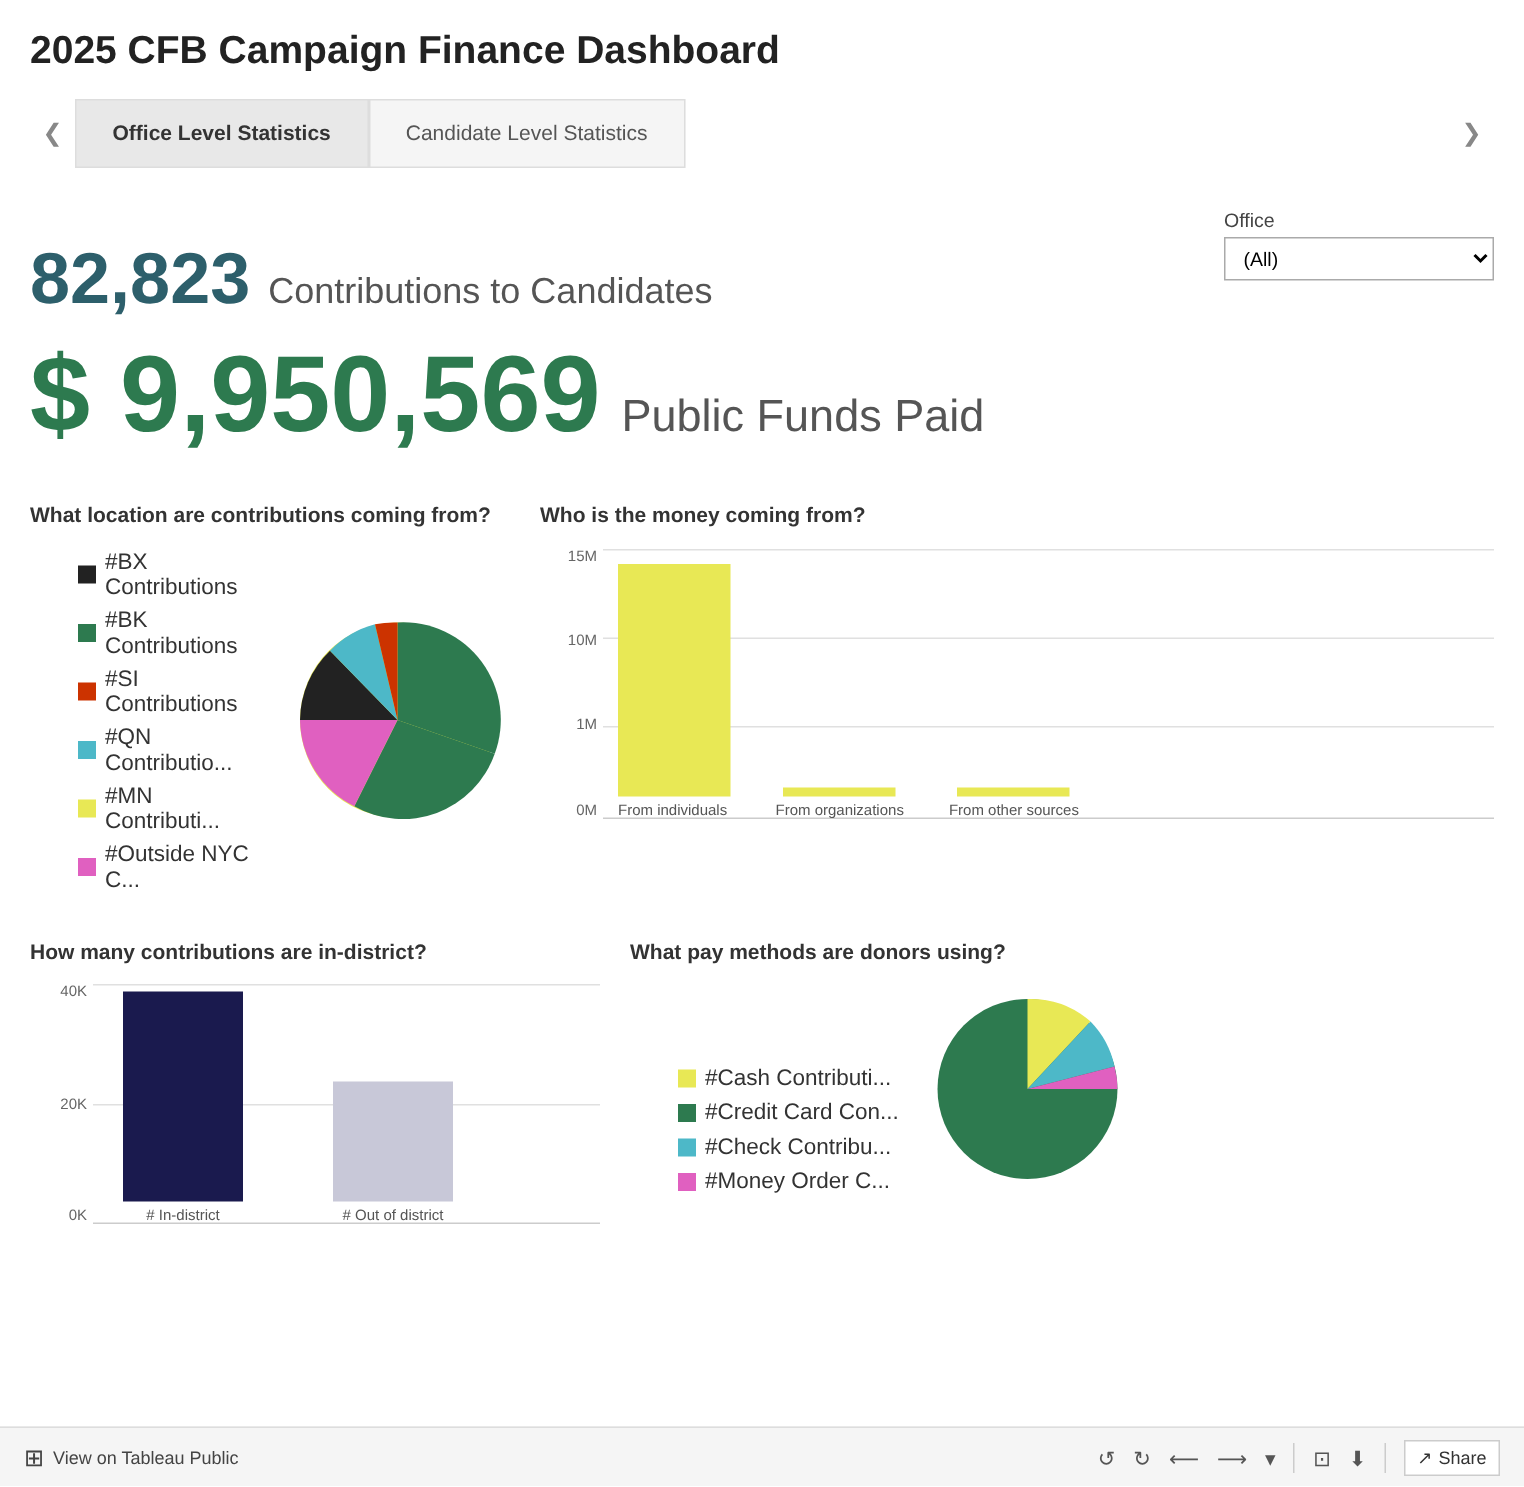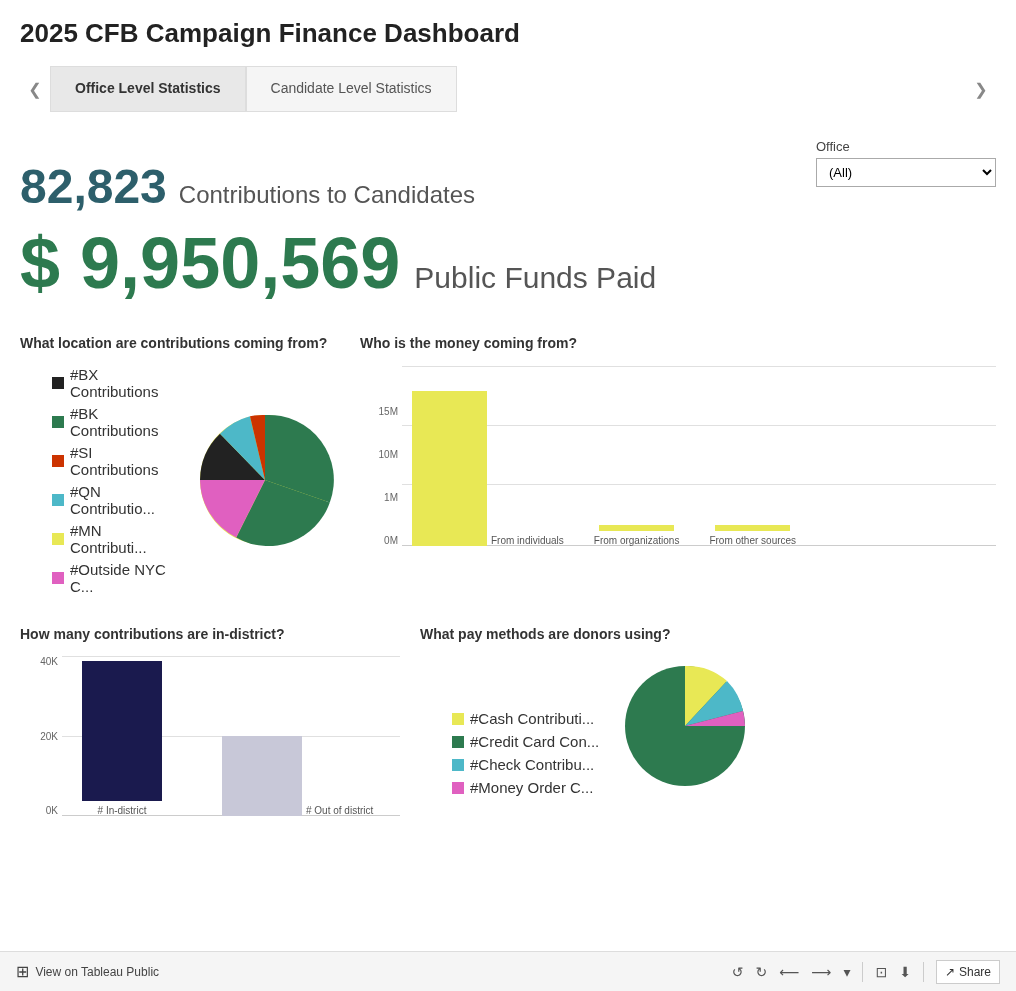--- a/index.html
+++ b/index.html
@@ -351,35 +351,35 @@
 
         </svg>
       </div>
     </div>
 
     <div class="bar-section">
       <div class="chart-title">Who is the money coming from?</div>
       <div style="position:relative; height:200px;">
 
         <div style="position:absolute;left:0;top:0;bottom:20px;display:flex;flex-direction:column;justify-content:space-between;width:38px;">
-          <span style="font-size:10px;color:#666;text-align:right;margin-top:40px;">15M</span>
+          <span style="font-size:10px;color:#666;text-align:right;">15M</span>
           <span style="font-size:10px;color:#666;text-align:right;">10M</span>
           <span style="font-size:10px;color:#666;text-align:right;">1M</span>
           <span style="font-size:10px;color:#666;text-align:right;">0M</span>
         </div>
 
         <div style="position:absolute;left:42px;right:0;top:0;bottom:20px;">
           <div style="position:absolute;top:0%;left:0;right:0;height:1px;background:#e0e0e0;"></div>
           <div style="position:absolute;top:33%;left:0;right:0;height:1px;background:#e0e0e0;"></div>
           <div style="position:absolute;top:66%;left:0;right:0;height:1px;background:#e0e0e0;"></div>
           <div style="position:absolute;bottom:0;left:0;right:0;height:1px;background:#ccc;"></div>
         </div>
 
         <div style="position:absolute;left:42px;right:0;bottom:20px;top:0;display:flex;align-items:flex-end;gap:30px;padding:0 10px;">
-          <div style="display:flex;align-items:flex-end;gap:4px;">
+          <div style="display:flex;flex-direction:column;align-items:flex-start;gap:4px;">
             <div style="width:75px;height:155px;background:#e8e855;"></div>
             <span style="font-size:10px;color:#555;white-space:nowrap;">From individuals</span>
           </div>
           <div style="display:flex;flex-direction:column;align-items:center;gap:4px;">
             <div style="width:75px;height:6px;background:#e8e855;"></div>
             <span style="font-size:10px;color:#555;white-space:nowrap;">From organizations</span>
           </div>
           <div style="display:flex;flex-direction:column;align-items:center;gap:4px;">
             <div style="width:75px;height:6px;background:#e8e855;"></div>
             <span style="font-size:10px;color:#555;white-space:nowrap;">From other sources</span>
@@ -405,21 +405,21 @@
           <div style="position:absolute;top:0%;left:0;right:0;height:1px;background:#e0e0e0;"></div>
           <div style="position:absolute;top:50%;left:0;right:0;height:1px;background:#e0e0e0;"></div>
           <div style="position:absolute;bottom:0;left:0;right:0;height:1px;background:#ccc;"></div>
         </div>
 
         <div style="position:absolute;left:42px;right:0;bottom:20px;top:0;display:flex;align-items:flex-end;gap:60px;padding:0 20px;">
           <div style="display:flex;flex-direction:column;align-items:center;gap:4px;">
             <div style="width:80px;height:140px;background:#1a1a4e;"></div>
             <span style="font-size:10px;color:#555;white-space:nowrap;"># In-district</span>
           </div>
-          <div style="display:flex;flex-direction:row;align-items:flex-end;gap:4px;border-radius:28px;">
+          <div style="display:flex;flex-direction:column;align-items:center;gap:4px;border-radius:28px;">
             <div style="width:80px;height:80px;background:#c8c8d8;"></div>
             <span style="font-size:10px;color:#555;white-space:nowrap;"># Out of district</span>
           </div>
         </div>
       </div>
     </div>
 
     <div class="pay-methods-section">
       <div class="chart-title">What pay methods are donors using?</div>
       <div class="pay-pie-wrapper">

